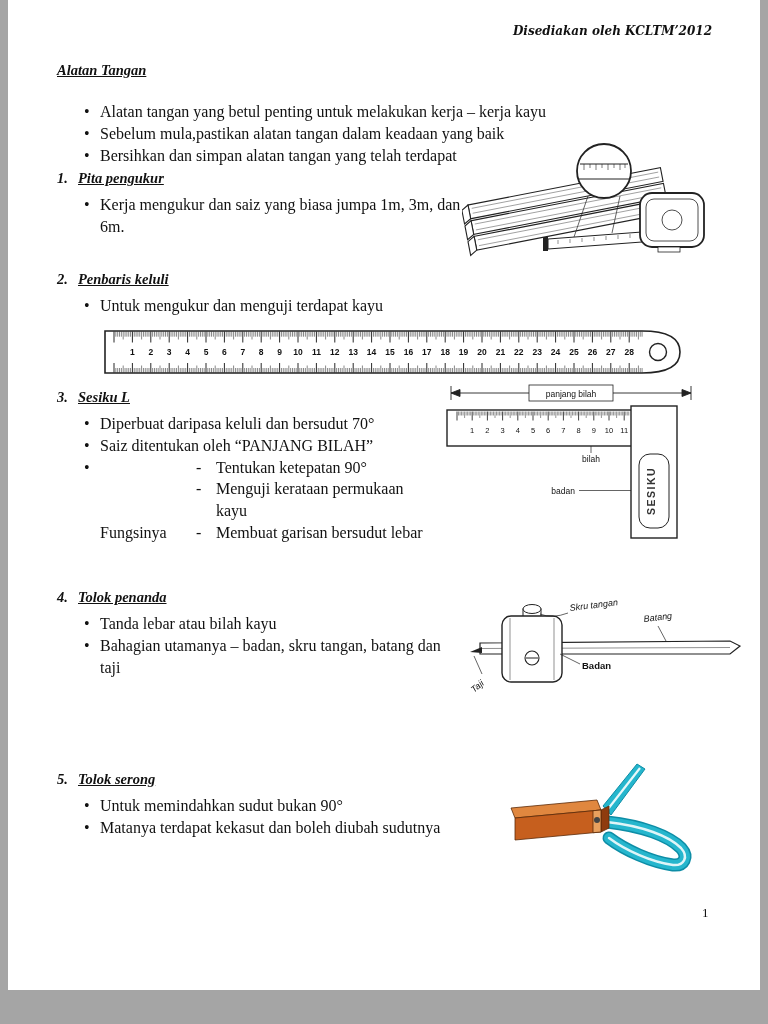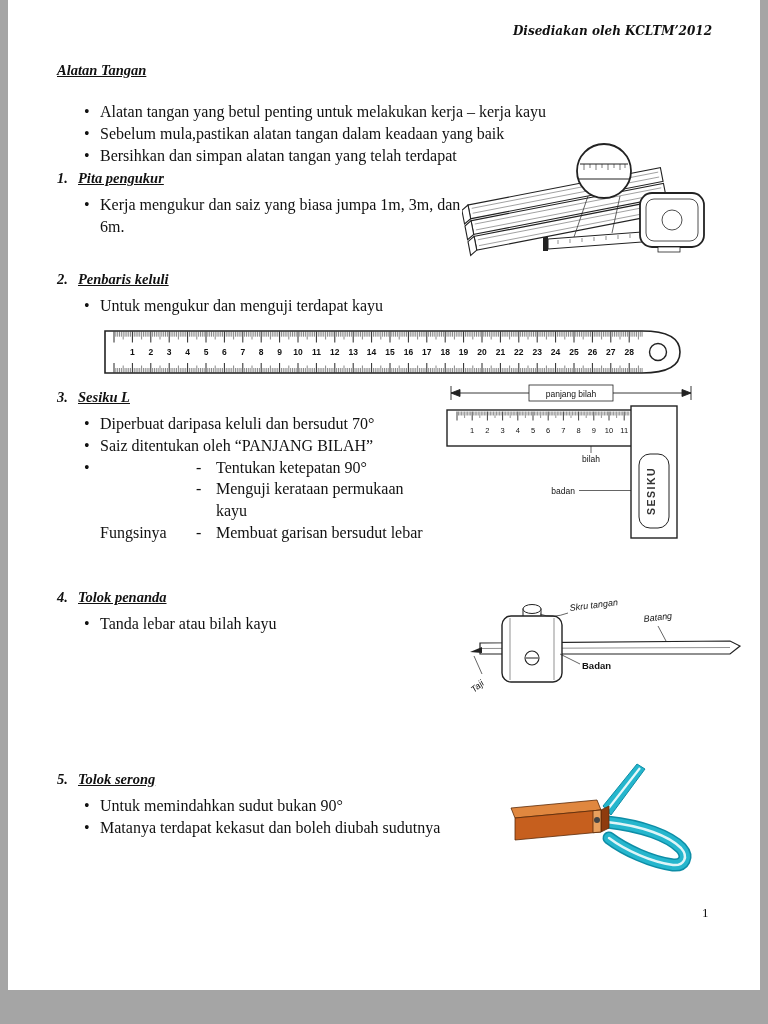--- a/index.html
+++ b/index.html
@@ -912,20 +912,22 @@
   </svg>
 </div>
 
 <div class="blk" style="left:57px;top:589px;width:420px">
   <div class="sec-head">
     <span class="sec-num">4.</span>
     <span class="sec-title">Tolok penanda</span>
   </div>
   <ul class="bullets">
     <li><span class="btext">Tanda lebar atau bilah kayu</span></li>
+    <li><span class="btext">Bahagian utamanya – badan, skru tangan, batang dan
+taji</span></li>
   </ul>
 </div>
 
 <div class="blk" style="left:468px;top:596px;width:278px;height:110px">
   <svg viewBox="0 0 278 110">
     <polygon points="12,47 262,45 272,50 262,58 12,58" fill="#fff" stroke="#222" stroke-width="1.2"></polygon>
     <line x1="12" y1="52.5" x2="262" y2="51.5" stroke="#222" stroke-width="0.5"></line>
     <polygon points="14,51 2,56 14,57" fill="#222"></polygon>
 
     <g fill="#fff" stroke="#222" stroke-width="1">

